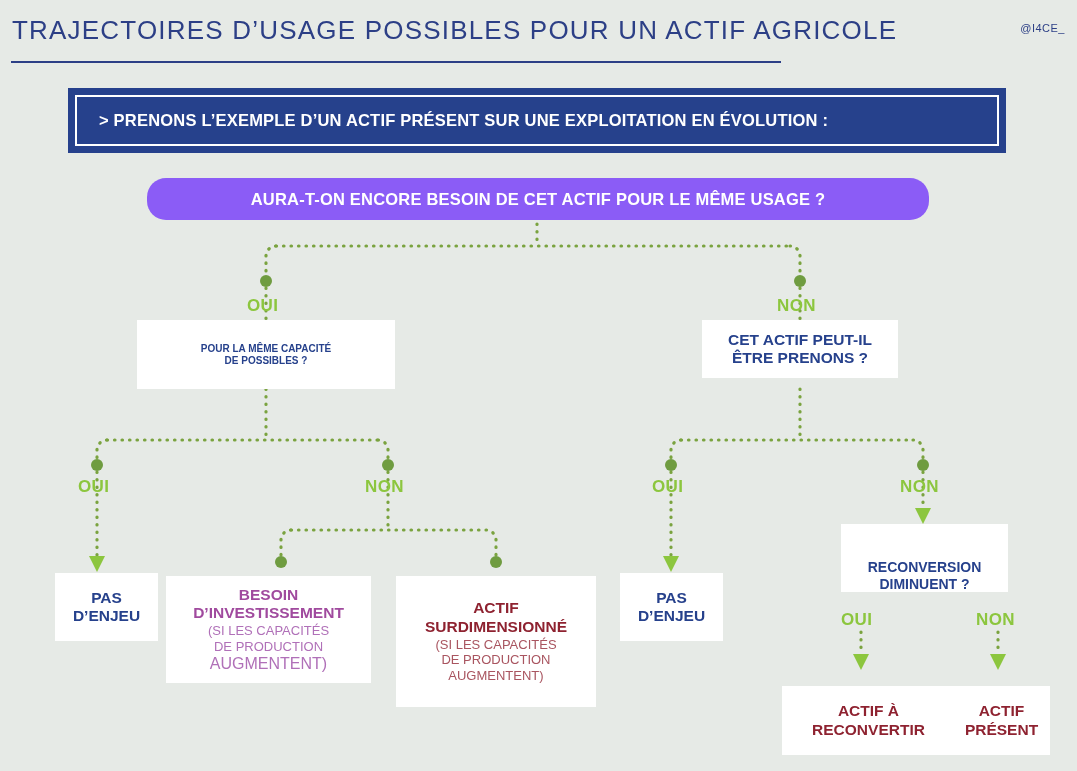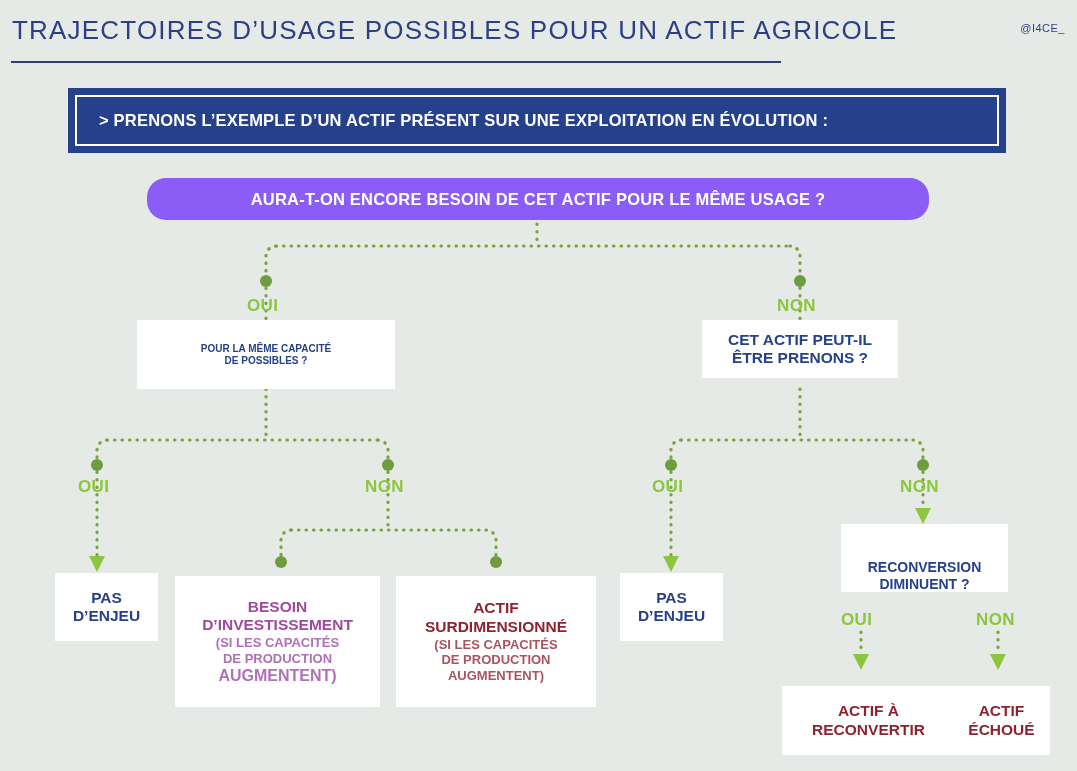--- a/index.html
+++ b/index.html
@@ -61,21 +61,21 @@
     display:flex;align-items:center;justify-content:center;
     text-align:center;box-sizing:border-box;
   }
   .nodebox .ttl{
     font-weight:bold;line-height:1.18;
   }
   .blue  .ttl{color:#26418c;}
   .purple .ttl{color:#a04a9e;}
   .maroon .ttl{color:#8e2230;}
   .sub{
-    display:block;font-weight:bold;line-height:1.2;
+    display:block;font-weight:normal;line-height:1.2;
   }
   .purple .sub{color:#b070b8;}
   .maroon .sub{color:#a95560;}
 
   
   .yn{
     position:absolute;color:#8cc63e;font-weight:bold;
     font-size:17px;letter-spacing:.4px;white-space:nowrap;
   }
 
@@ -190,21 +190,21 @@
     </div>
   </div>
 
   <div class="nodebox blue" style="left:55px;top:573px;width:103px;height:68px;">
     <div class="ttl" style="font-size:15.5px;">
       <span>PAS</span><br>
       <span>D’ENJEU</span>
     </div>
   </div>
 
-  <div class="nodebox purple" style="left:175px;top:576px;width:205px;height:131px;">
+  <div class="nodebox purple" style="left:166px;top:576px;width:205px;height:107px;">
     <div class="ttl" style="font-size:15.5px;">
       <span>BESOIN</span><br>
       <span>D’INVESTISSEMENT</span>
       <span class="sub" style="font-size:13px;margin-top:1px;">(SI LES CAPACITÉS</span>
       <span class="sub" style="font-size:13px;">DE PRODUCTION</span>
       <span class="sub" style="font-size:16px;">AUGMENTENT)</span>
     </div>
   </div>
 
   <div class="nodebox maroon" style="left:396px;top:576px;width:200px;height:131px;">
@@ -227,17 +227,17 @@
   <div class="nodebox maroon" style="left:782px;top:686px;width:173px;height:69px;">
     <div class="ttl" style="font-size:15.5px;">
       <span>ACTIF À</span><br>
       <span>RECONVERTIR</span>
     </div>
   </div>
 
   <div class="nodebox maroon" style="left:953px;top:686px;width:97px;height:69px;">
     <div class="ttl" style="font-size:15.5px;">
       <span>ACTIF</span><br>
-      <span>ÉCHOUÉ</span>
+      <span>PRÉSENT</span>
     </div>
   </div>
 
 </div>
 
 </body></html>

